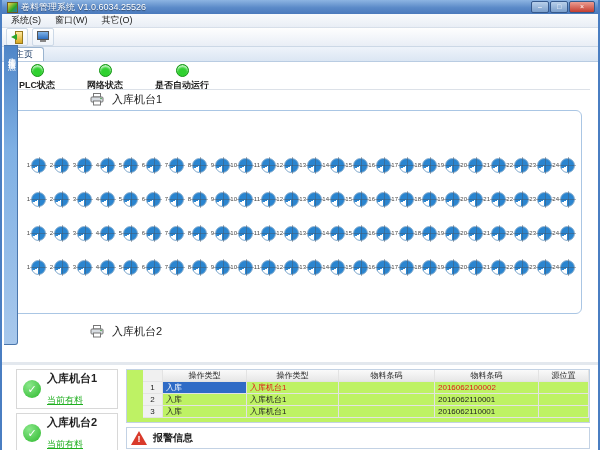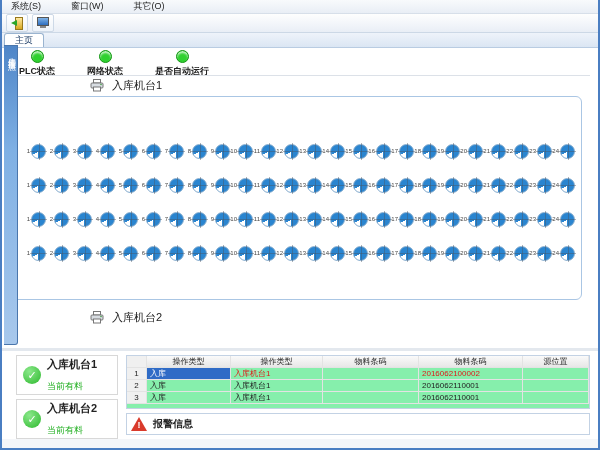--- a/index.html
+++ b/index.html
@@ -13,21 +13,21 @@
             display:flex;align-items:center;padding:0 2px;}
   .title-icon{width:9px;height:9px;flex:0 0 9px;margin:0 3px;
               background:linear-gradient(135deg,#ffd24a,#2aa52a 60%,#2f6fc0);border:1px solid #6b5a20;}
   .title-text{flex:1;color:#fff;font-size:9px;line-height:14px;text-shadow:0 1px 1px rgba(0,0,0,.45);white-space:nowrap;}
   .win-btns{display:flex;gap:1px;margin-right:1px;}
   .win-btn{width:16px;height:10px;font-size:7px;line-height:9px;text-align:center;color:#fff;
            border:1px solid #35598c;border-radius:2px;background:linear-gradient(#b9d0ea,#7b9fcb);}
   .win-btn.close{width:24px;background:linear-gradient(#eb9d92,#c43d2f);}
   
   .menubar{height:13px;background:linear-gradient(#f8fafc,#e9eef5);border-bottom:1px solid #d7dfe9;
-           display:flex;align-items:center;padding-left:2px;gap:16px;}
+           display:flex;align-items:center;padding-left:2px;}
   .menu-item{font-size:9px;padding:0 7px;line-height:13px;color:#222;}
   
   .toolbar{height:18px;background:linear-gradient(#fefefe,#e9eef6);border-bottom:1px solid #ccd8e6;
            display:flex;align-items:center;gap:4px;padding-left:4px;}
   .tool-btn{width:20px;height:16px;display:flex;align-items:center;justify-content:center;
             border:1px solid #cdd9e7;border-radius:2px;background:linear-gradient(#ffffff,#eef3f9);}
   .icon-exit{position:relative;width:13px;height:12px;display:inline-block;}
   .icon-exit .door{position:absolute;right:1px;top:0;width:6px;height:11px;
                    background:linear-gradient(#ffe9a0,#d8a820);border:1px solid #97781c;}
   .icon-exit .arr{position:absolute;left:0;top:3px;width:0;height:0;
@@ -70,43 +70,52 @@
   
   .bottom{position:absolute;top:300px;left:0;right:0;height:91px;box-sizing:border-box;
           border-top:3px solid #e3e8ee;background:#fff;display:flex;padding-top:4px;}
   .cards{width:116px;flex:0 0 116px;padding-left:14px;display:flex;flex-direction:column;gap:4px;box-sizing:border-box;}
   .mcard{height:38px;background:#fff;border:1px solid #d8d8d8;display:flex;align-items:center;}
   .check{width:18px;height:18px;flex:0 0 18px;border-radius:50%;margin:0 6px;
          background:radial-gradient(circle at 35% 30%,#8ae88a,#2db82d);
          color:#fff;font-size:11px;font-weight:bold;text-align:center;line-height:18px;}
   .mcol{display:flex;flex-direction:column;}
   .mtitle{font-size:11px;font-weight:bold;color:#222;white-space:nowrap;}
-  .mstatus{font-size:9px;color:#1fae1f;margin-top:8px;}
+  .mstatus{font-size:9px;color:#1fae1f;margin-top:8px;text-decoration:underline;}
   .table-zone{flex:1;margin:0 8px 4px 8px;display:flex;flex-direction:column;min-width:0;}
-  .qtable{flex:1;border:1px solid #c3d2e4;background:#86efac;overflow:hidden;}
+  .qtable{flex:1;border:1px solid #c3d2e4;background:#bef264;overflow:hidden;padding-left:16px;}
   .trow{display:grid;grid-template-columns:20px 84px 92px 96px 104px 1fr;}
   .tc{font-size:8px;height:11px;line-height:11px;padding:0 3px;white-space:nowrap;overflow:hidden;
       border-right:1px solid #e3e3e3;border-bottom:1px solid #e3e3e3;color:#222;}
   .thead .tc{background:linear-gradient(#fafafa,#e7e7e7);text-align:center;}
   .tc.num{background:#f0f0f0;text-align:center;}
   .tc.sel{background:#2f6bc6;color:#fff;}
   .tc.red{color:#e01818;}
   .alarm-bar{height:20px;margin-top:4px;border:1px solid #c3d2e4;background:#fff;
              display:flex;align-items:center;gap:6px;padding-left:4px;}
   .warn{position:relative;width:16px;height:14px;display:inline-block;}
   .warn .tri{position:absolute;left:0;top:0;width:0;height:0;
              border-left:8px solid transparent;border-right:8px solid transparent;border-bottom:14px solid #d93a2b;}
   .warn .ex{position:absolute;left:0;right:0;top:3px;color:#fff;font-size:9px;font-weight:bold;text-align:center;z-index:1;}
   .alarm-label{font-size:10px;font-weight:bold;color:#222;}
 </style>
 </head>
 <body>
 
 <div class="window">
 
+  <div class="titlebar">
+    <span class="title-icon"></span>
+    <span class="title-text">卷料管理系统 V1.0.6034.25526</span>
+    <span class="win-btns">
+      <span class="win-btn">–</span>
+      <span class="win-btn">□</span>
+      <span class="win-btn close">×</span>
+    </span>
+  </div>
 
   <div class="menubar">
       <div class="menu-item">系统(S)</div>
       <div class="menu-item">窗口(W)</div>
       <div class="menu-item">其它(O)</div>
     </div>
 
   <div class="toolbar">
     <span class="tool-btn">
       <span class="icon-exit">

